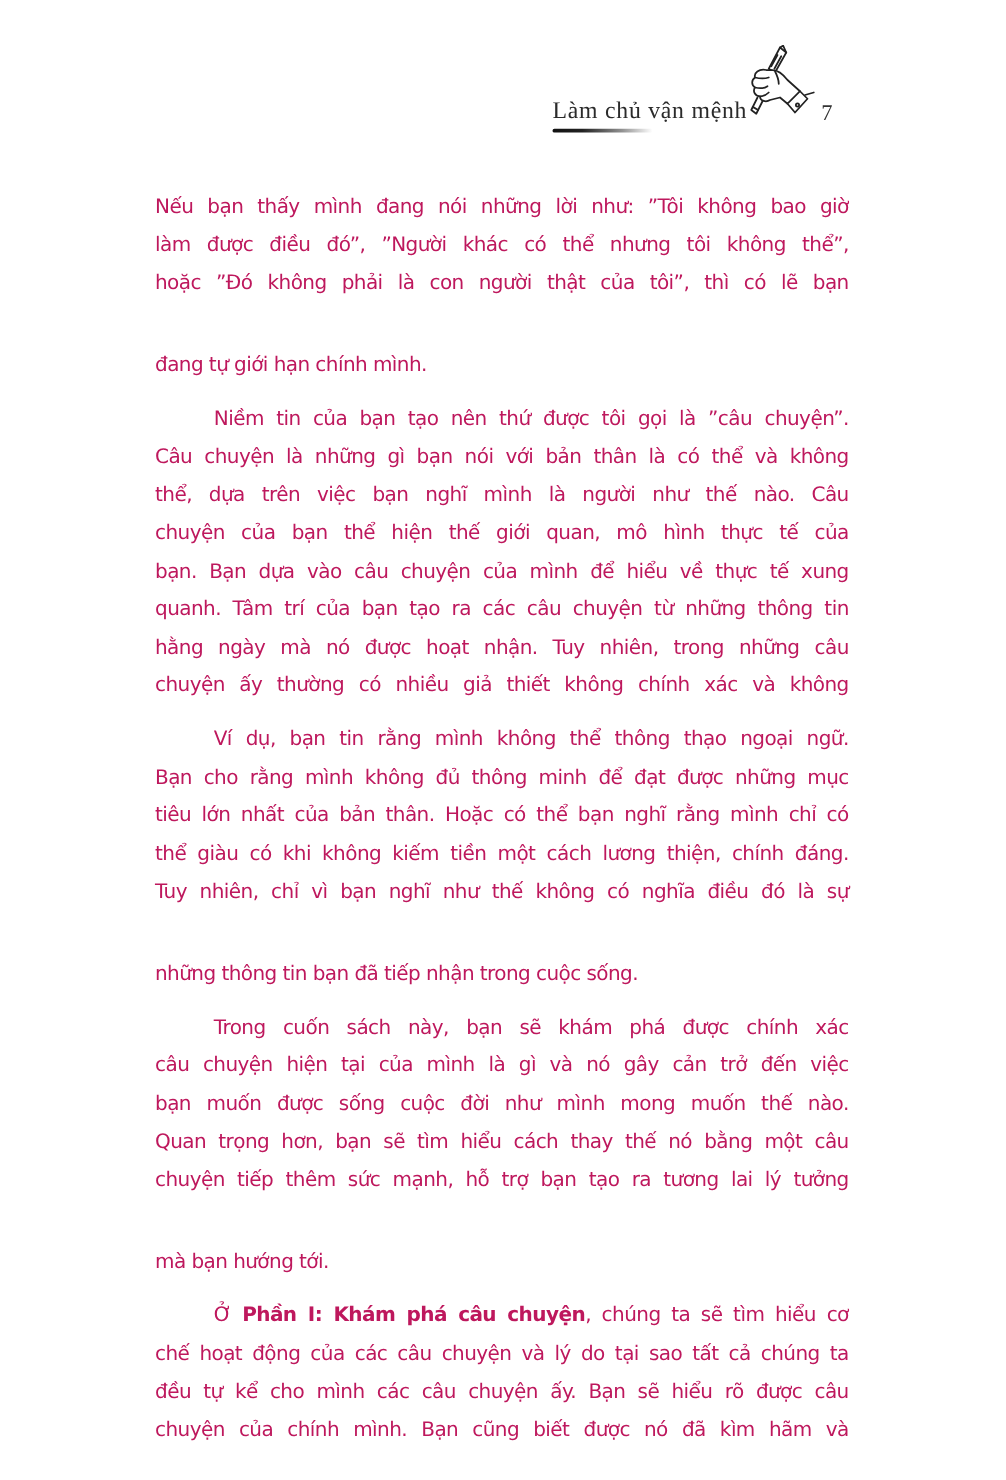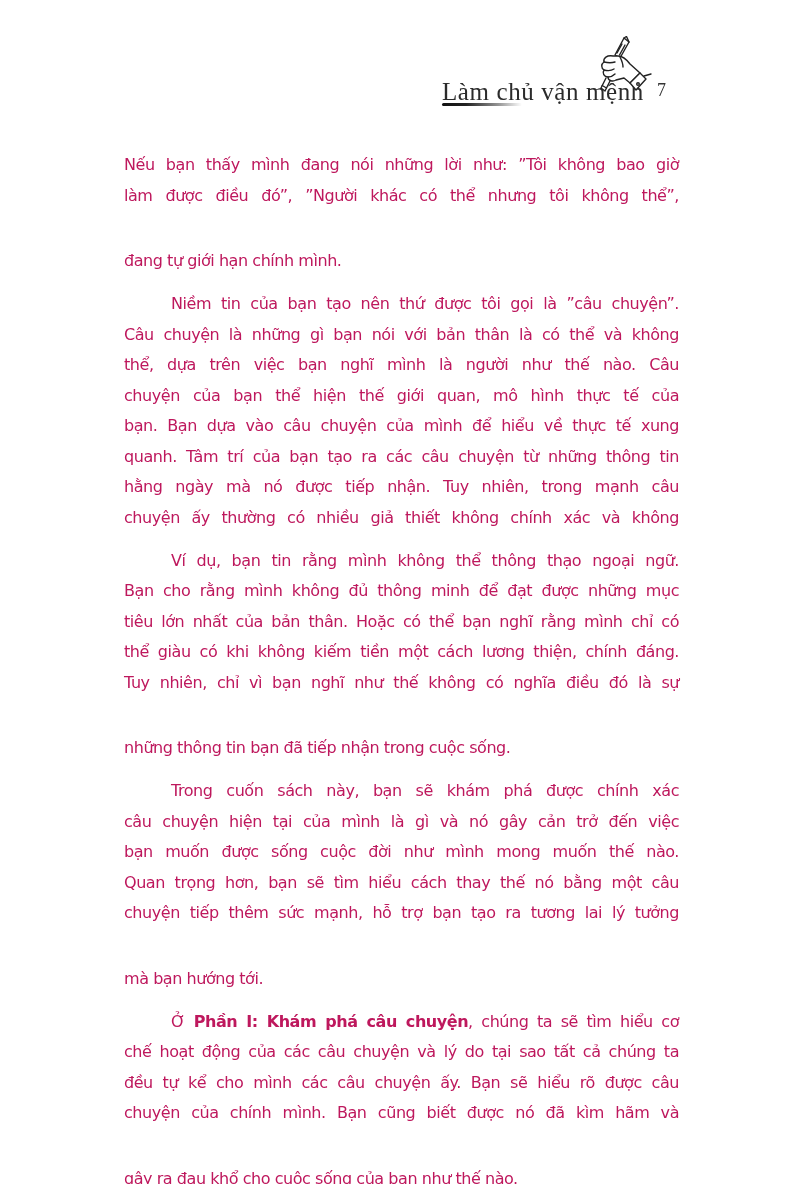--- a/index.html
+++ b/index.html
@@ -3,21 +3,21 @@
   <meta charset="utf-8">
   <style>
     html, body { margin: 0; padding: 0; background: #ffffff; }
     body { width: 805px; height: 1184px; position: relative; overflow: hidden; }
     .page { position: absolute; left: 0; top: 0; width: 805px; height: 1184px; background: #fff; }
 
     .running-header { position: absolute; left: 440px; top: 66px; width: 240px; height: 50px; }
     .header-title {
       position: absolute; left: 2px; top: 12px;
       font-family: "Liberation Serif", "DejaVu Serif", serif;
-      font-size: 25px; letter-spacing: 0.6px; color: #2b2b2b; white-space: nowrap;
+      font-size: 19px; letter-spacing: 0.6px; color: #2b2b2b; white-space: nowrap;
     }
     .header-underline {
       position: absolute; left: 2px; top: 37px; width: 80px; height: 3px;
       background: linear-gradient(to right, #111 0%, #222 30%, rgba(40,40,40,0.5) 70%, rgba(40,40,40,0) 100%);
       border-radius: 2px;
     }
     .hand-icon { position: absolute; left: 596px; top: 36px; width: 56px; height: 60px; }
     .page-number {
       position: absolute; left: 657px; top: 80px;
       font-family: "Liberation Serif", "DejaVu Serif", serif; font-size: 18px; color: #333;
@@ -66,31 +66,32 @@
     <circle cx="42" cy="48" r="1.3"></circle>
     <path d="M48 40 L55 38"></path>
   </svg>
   <span class="page-number">7</span>
 
   <div class="body-text">
 
     <p class="para">
       <span class="line">Nếu bạn thấy mình đang nói những lời như: ”Tôi không bao giờ</span>
       <span class="line">làm được điều đó”, ”Người khác có thể nhưng tôi không thể”,</span>
+      <span class="line">hoặc ”Đó không phải là con người thật của tôi”, thì có lẽ bạn</span>
       <span class="line last">đang tự giới hạn chính mình.</span>
     </p>
 
     <p class="para">
       <span class="line indent">Niềm tin của bạn tạo nên thứ được tôi gọi là ”câu chuyện”.</span>
       <span class="line">Câu chuyện là những gì bạn nói với bản thân là có thể và không</span>
       <span class="line">thể, dựa trên việc bạn nghĩ mình là người như thế nào. Câu</span>
       <span class="line">chuyện của bạn thể hiện thế giới quan, mô hình thực tế của</span>
       <span class="line">bạn. Bạn dựa vào câu chuyện của mình để hiểu về thực tế xung</span>
       <span class="line">quanh. Tâm trí của bạn tạo ra các câu chuyện từ những thông tin</span>
-      <span class="line">hằng ngày mà nó được tiếp nhận. Tuy nhiên, trong mạnh câu</span>
+      <span class="line">hằng ngày mà nó được hoạt nhận. Tuy nhiên, trong những câu</span>
       <span class="line">chuyện ấy thường có nhiều giả thiết không chính xác và không</span>
     </p>
 
     <p class="para">
       <span class="line indent">Ví dụ, bạn tin rằng mình không thể thông thạo ngoại ngữ.</span>
       <span class="line">Bạn cho rằng mình không đủ thông minh để đạt được những mục</span>
       <span class="line">tiêu lớn nhất của bản thân. Hoặc có thể bạn nghĩ rằng mình chỉ có</span>
       <span class="line">thể giàu có khi không kiếm tiền một cách lương thiện, chính đáng.</span>
       <span class="line">Tuy nhiên, chỉ vì bạn nghĩ như thế không có nghĩa điều đó là sự</span>
       <span class="line last">những thông tin bạn đã tiếp nhận trong cuộc sống.</span>

